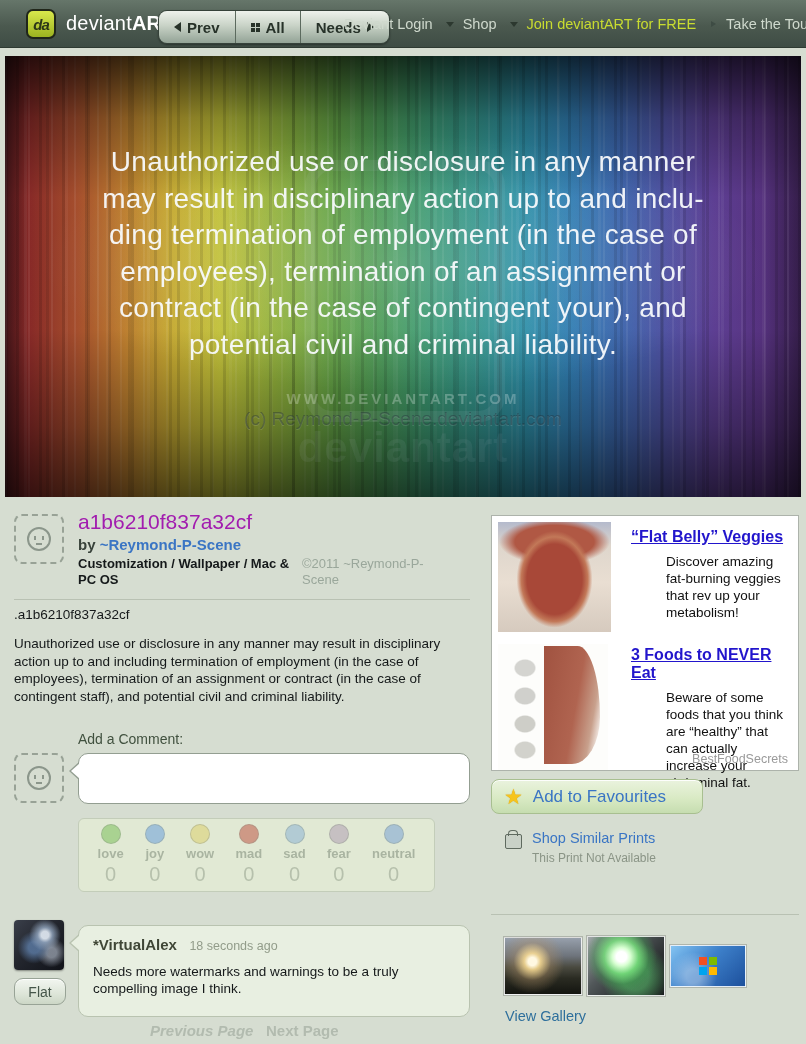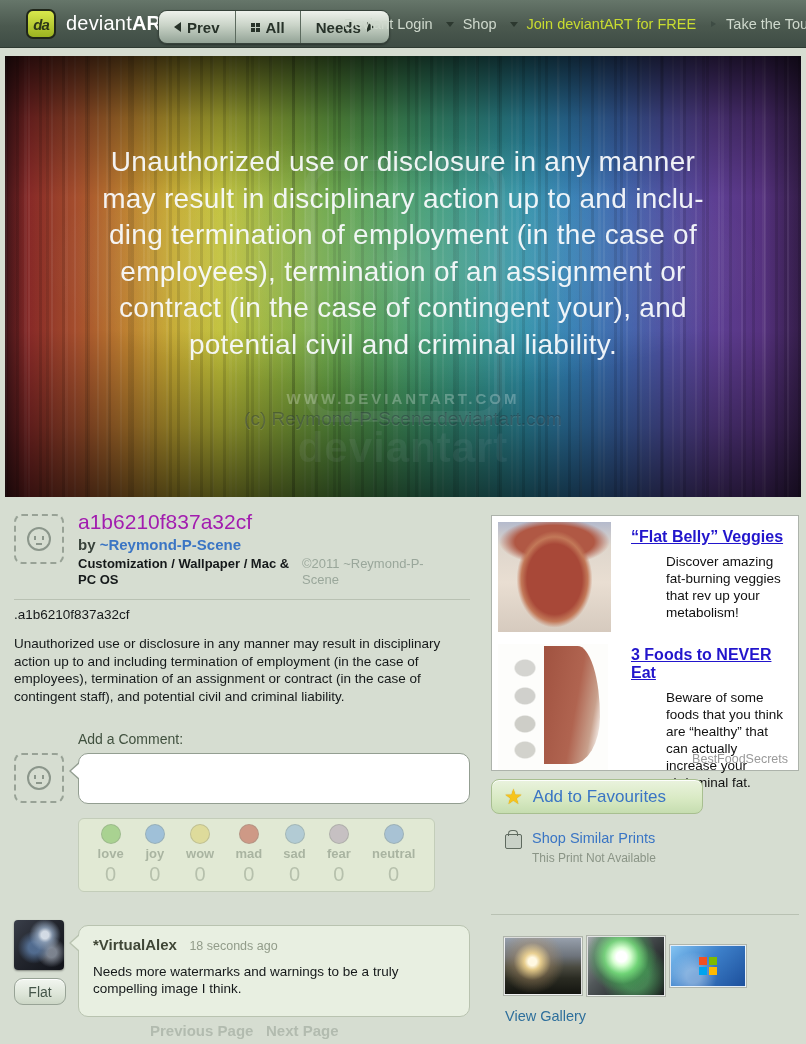--- a/index.html
+++ b/index.html
@@ -125,21 +125,21 @@
     justify-content:center; cursor:pointer; box-shadow:inset 0 1px 0 #fff; }
   .comment-bubble { position:absolute; left:78px; top:912px; width:392px; height:92px;
     background:#e8efe1; border:1px solid #b9c3b0; border-radius:10px; padding:10px 14px;margin-top:13px; }
   .comment-bubble::before { content:""; position:absolute; left:-10px; top:8px;
     border:9px solid transparent; border-left:none; border-right:10px solid #b9c3b0; }
   .comment-bubble::after { content:""; position:absolute; left:-8px; top:9px;
     border:8px solid transparent; border-left:none; border-right:9px solid #e8efe1; }
   .c-user { font-size:15px; font-weight:bold; color:#3f4636; cursor:pointer; display:inline; }
   .c-time { font-size:12.5px; color:#929c8a; margin-left:8px; display:inline; }
   .c-text { margin-top:9px; font-size:13.5px; line-height:17px; color:#15191a; width:370px; }
-  .pag-prev { position:absolute; left:150px; top:1022px; font-size:15px; font-weight:bold; color:#b2bbaf; cursor:pointer; }
+  .pag-prev { position:absolute; left:150px; top:1022px; font-size:15px; font-weight:bold; color:#b2bbaf; cursor:pointer;font-style:italic; }
   .pag-next { position:absolute; left:266px; top:1022px; font-size:15px; font-weight:bold; color:#b2bbaf; cursor:pointer; }
 
   
   .adbox { position:absolute; left:491px; top:515px; width:308px; height:256px; background:#fff;
     border:1px solid #adb3ab; padding:6px; }
   .ad-unit { position:relative; }
   .ad-img { position:absolute; left:0; top:0; }
   .ad-img.torso { width:113px; height:110px;
     background:
       radial-gradient(ellipse 42% 55% at 50% 52%, #a84838 0 58%, #c27858 70%, rgba(0,0,0,0) 80%),

